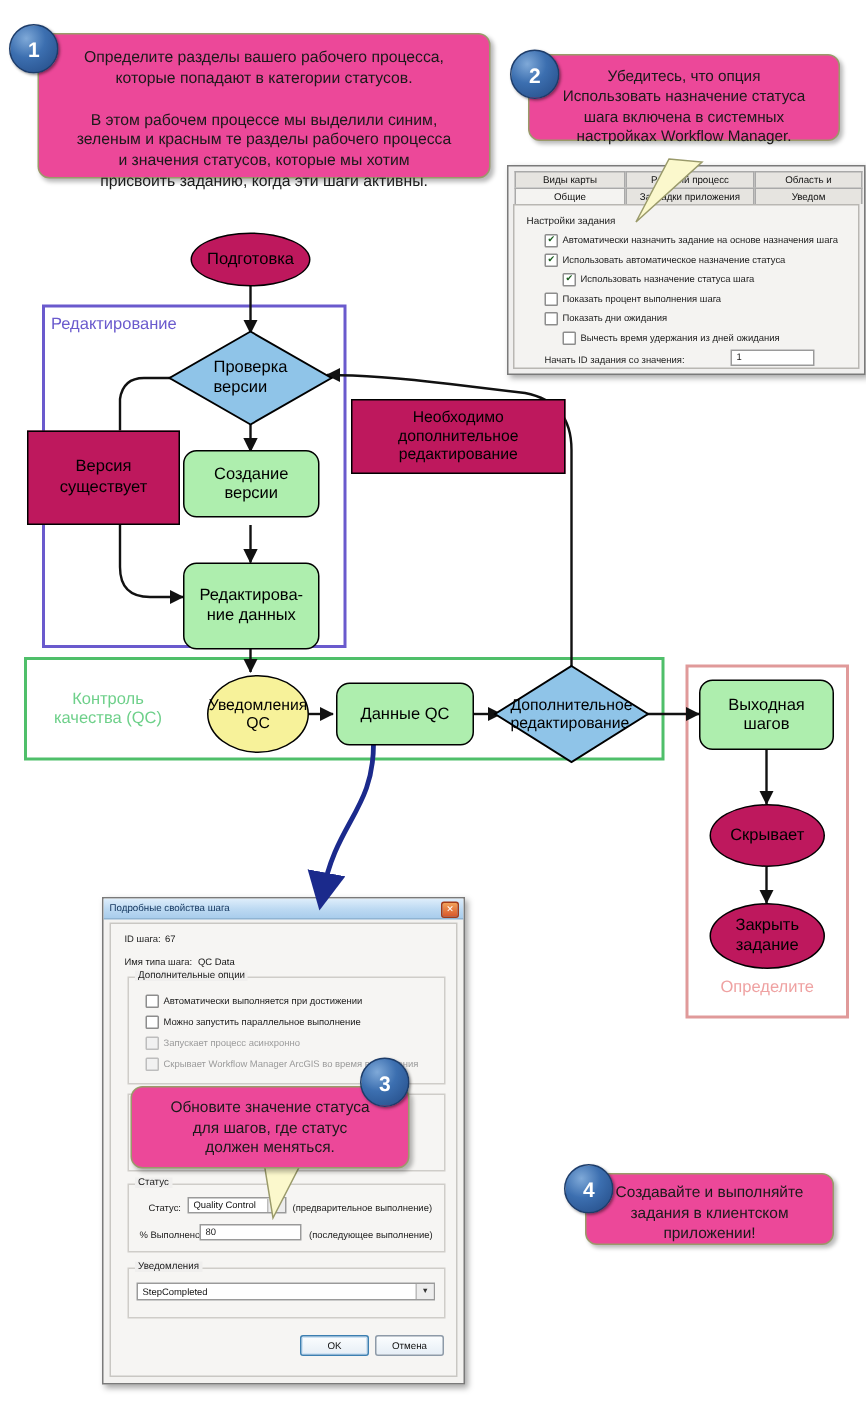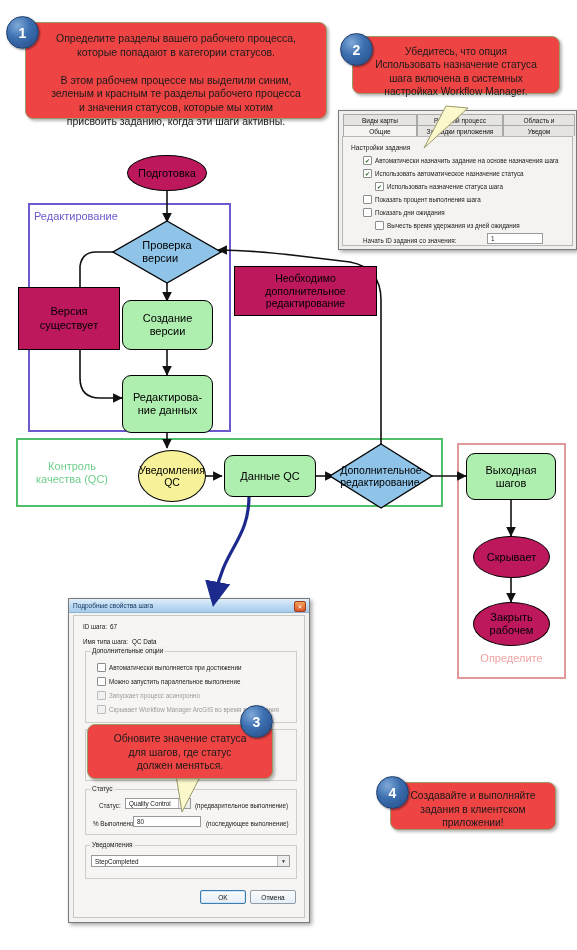--- a/index.html
+++ b/index.html
@@ -7,21 +7,21 @@
     width:577px;height:950px;position:relative;overflow:hidden;
     background:#ffffff;
     font-family:"Liberation Sans","DejaVu Sans",sans-serif;
     color:#000;
   }
   .abs{position:absolute;}
 
   
   .callout{
     position:absolute;
-    background:#ef4444;
+    background:#ec4899;
     border:1px solid #9a9a6a;
     border-radius:8px;
     box-shadow:2px 2px 3px rgba(0,0,0,.28);
     text-align:center;
     color:#1a1a1a;
     box-sizing:border-box;
   }
   .callout .ctext{display:block;white-space:pre-line;}
   .badge{
     position:absolute;
@@ -269,21 +269,21 @@
     </svg>
   <div class="diamond-label" style="font-size:11px;white-space:pre-line;">Проверка
 версии</div>
 </div>
 
 <div class="rect" style="left:18px;top:287px;width:102px;height:63px;font-size:11px;white-space:pre-line;z-index:6;">
   <span>Версия
 существует</span>
 </div>
 
-<div class="rrect green" style="left:122px;top:300px;width:91px;height:50px;font-size:11px;white-space:pre-line;z-index:6;">
+<div class="rrect green" style="left:122px;top:300px;width:91px;height:45px;font-size:11px;white-space:pre-line;z-index:6;">
   <span>Создание
 версии</span>
 </div>
 
 <div class="rrect green" style="left:122px;top:375px;width:91px;height:58px;font-size:11px;white-space:pre-line;z-index:6;">
   <span>Редактирова-
 ние данных</span>
 </div>
 
 <div class="rect" style="left:234px;top:266px;width:143px;height:50px;font-size:10.5px;white-space:pre-line;z-index:6;">
@@ -313,21 +313,21 @@
   <span>Выходная
 шагов</span>
 </div>
 
 <div class="ellipse gray" style="left:473px;top:536px;width:77px;height:42px;font-size:11px;z-index:6;">
   <span>Скрывает</span>
 </div>
 
 <div class="ellipse gray" style="left:473px;top:602px;width:77px;height:44px;font-size:11px;white-space:pre-line;z-index:6;">
   <span>Закрыть
-рабочем</span>
+задание</span>
 </div>
 
 <div class="winpanel" style="left:68px;top:598px;width:242px;height:325px;background:#F3F2F0;">
   <div class="titlebar">
     <span>Подробные свойства шага</span>
     <span class="closebtn">✕</span>
   </div>
 
   <div style="position:absolute;left:4px;top:16px;right:4px;bottom:4px;border:1px solid #c9c7c3;background:#F6F5F3;"></div>
 

